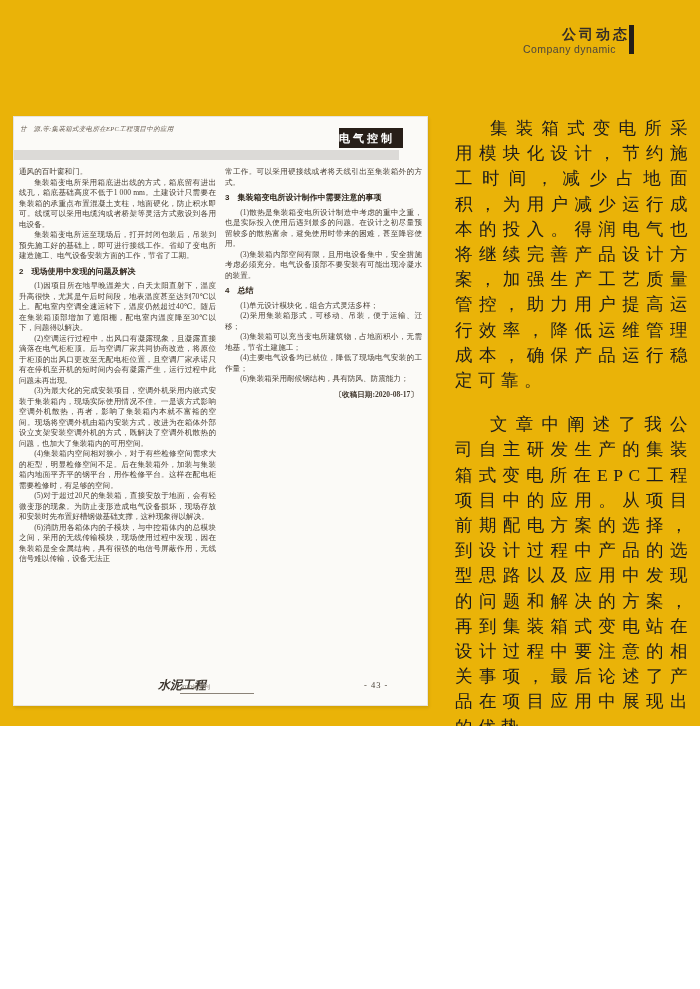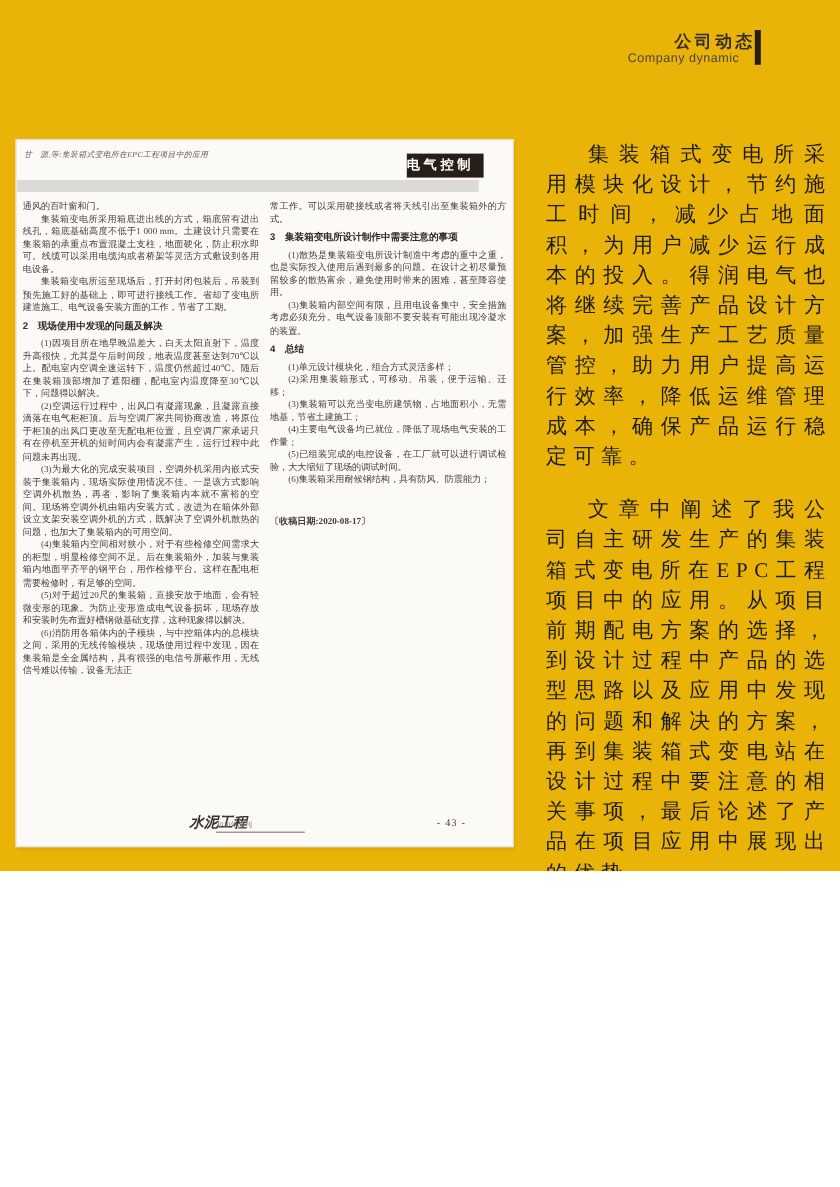--- a/index.html
+++ b/index.html
@@ -22,21 +22,21 @@
            font-size:11px;font-weight:bold;letter-spacing:3px;text-align:left;line-height:20px;
            font-family:"Liberation Sans","DejaVu Sans",sans-serif;margin-left:12px;}
   .gray-rule{left:0;top:33px;width:385px;height:10px;background:#dcdad7;}
   .cols{left:5px;right:5px;top:50px;bottom:28px;display:flex;gap:9px;overflow:hidden;}
   .col{flex:1;min-width:0;}
   .col p{margin:0;font-size:7.6px;line-height:10.5px;color:#463d33;text-align:justify;
          text-justify:inter-character;text-indent:2em;}
   .col p.cont{text-indent:0;}
   .col p.h{font-weight:bold;font-size:8px;color:#32291f;text-indent:0;margin:5px 0 4px;
            font-family:"Liberation Sans","DejaVu Sans",sans-serif;}
-  .col p.date{text-indent:0;font-weight:bold;margin-top:24px;padding-right:4px;}
+  .col p.date{text-indent:0;text-align:right;font-weight:bold;margin-top:5px;padding-right:4px;}
   .scan-journal{left:144px;top:560px;font-size:12px;font-weight:bold;font-style:italic;color:#3a332c;}
   .scan-issue{left:166px;top:566px;width:74px;font-size:6px;color:#7a7268;
               border-bottom:1px solid #8b8378;padding-bottom:1px;}
   .scan-page-no{left:350px;top:563px;font-size:8.5px;letter-spacing:1px;color:#4a4238;}
 
   
   .sidebar{left:455px;top:116px;width:238px;}
   .sidebar p{margin:0;font-size:17.5px;line-height:25.2px;letter-spacing:5.5px;color:#1c1c1c;
              text-align:justify;text-justify:inter-character;text-indent:2em;}
   .sidebar p + p{margin-top:19px;}
@@ -83,21 +83,20 @@
       <div class="col">
         <p class="cont">常工作。可以采用硬接线或者将天线引出至集装箱外的方式。</p>
         <p class="h">3　集装箱变电所设计制作中需要注意的事项</p>
         <p>(1)散热是集装箱变电所设计制造中考虑的重中之重，也是实际投入使用后遇到最多的问题。在设计之初尽量预留较多的散热富余，避免使用时带来的困难，甚至降容使用。</p>
         <p>(3)集装箱内部空间有限，且用电设备集中，安全措施考虑必须充分。电气设备顶部不要安装有可能出现冷凝水的装置。</p>
         <p class="h">4　总结</p>
         <p>(1)单元设计模块化，组合方式灵活多样；</p>
         <p>(2)采用集装箱形式，可移动、吊装，便于运输、迁移；</p>
         <p>(3)集装箱可以充当变电所建筑物，占地面积小，无需地基，节省土建施工；</p>
         <p>(4)主要电气设备均已就位，降低了现场电气安装的工作量；</p>
-        <p>(5)已组装完成的电控设备，在工厂就可以进行调试检验，大大缩短了现场的调试时间。</p>
         <p>(6)集装箱采用耐候钢结构，具有防风、防震能力；</p>
         <p class="date">〔收稿日期:2020-08-17〕</p>
       </div>
     </div>
 
     <div class="abs scan-journal">水泥工程</div>
     <div class="abs scan-issue">2020年增刊</div>
     <div class="abs scan-page-no">- 43 -</div>
   </div>
 

